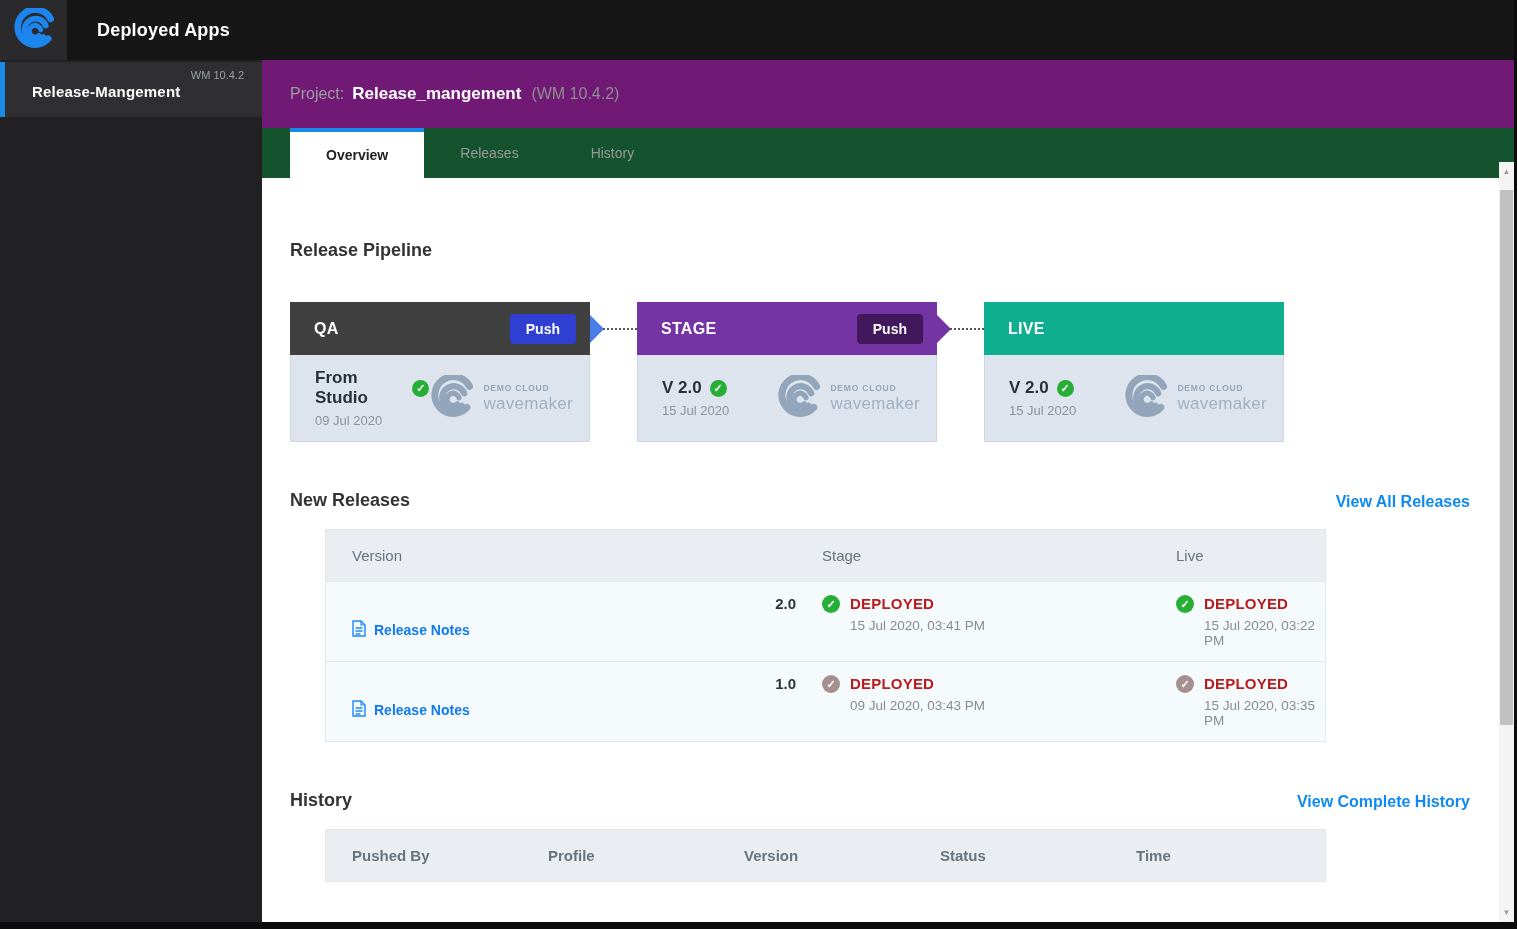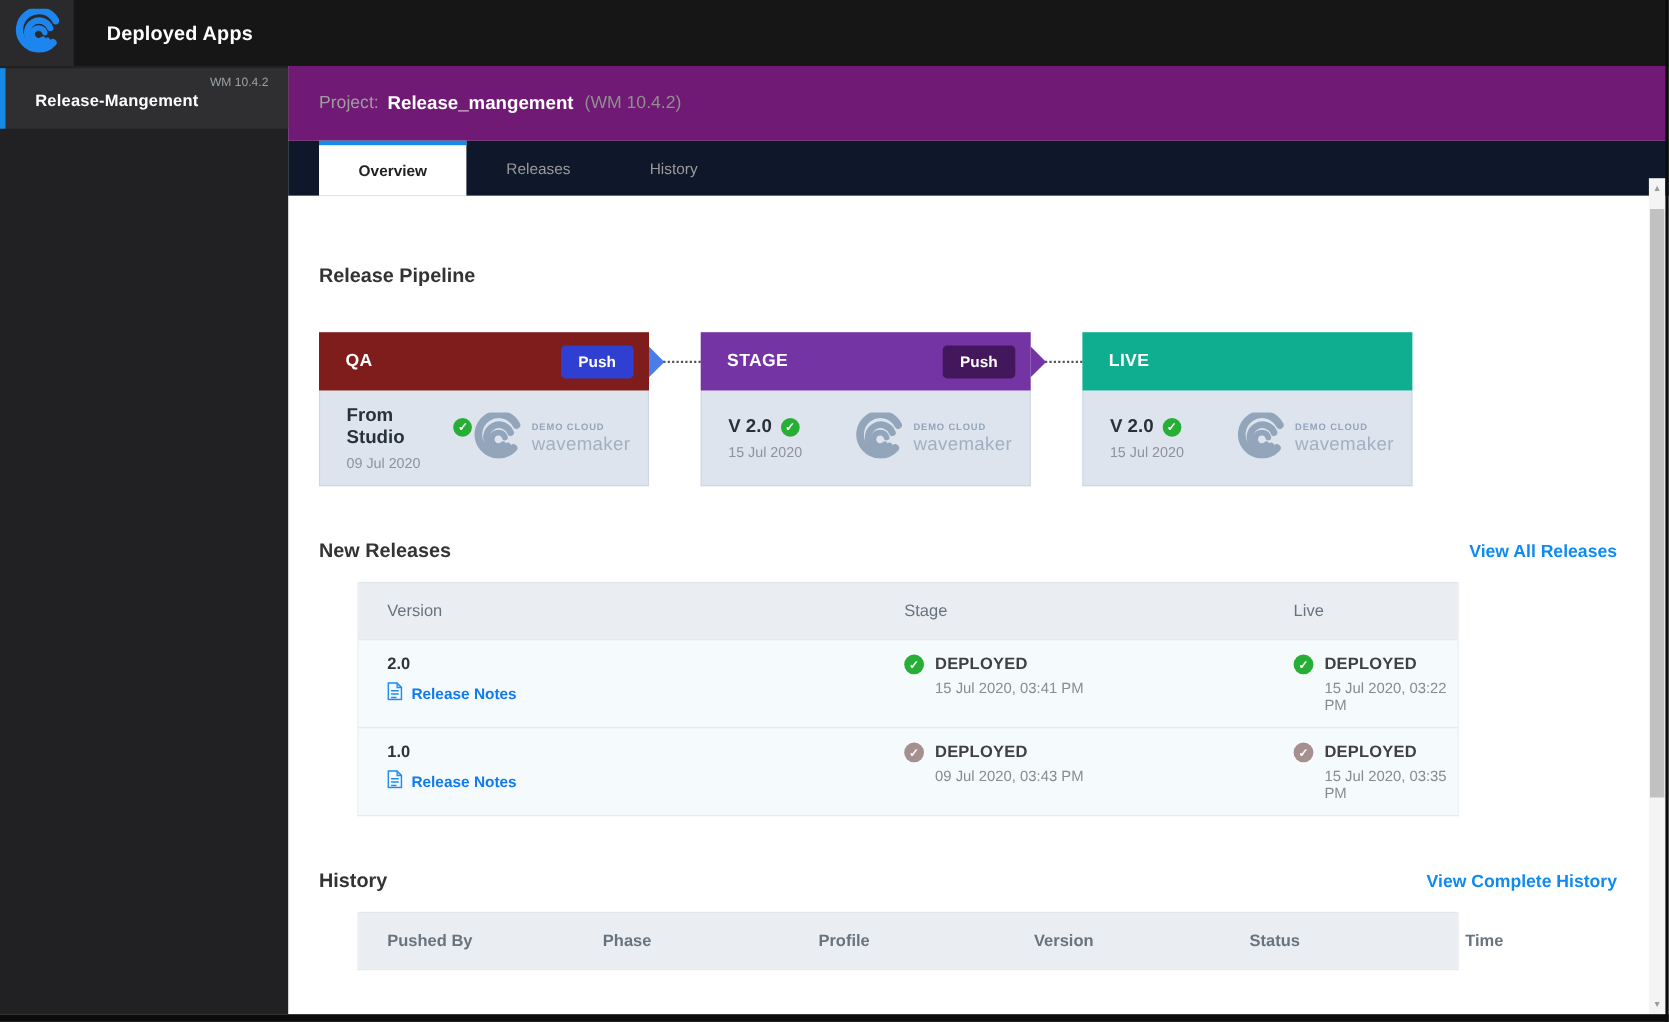--- a/index.html
+++ b/index.html
@@ -24,41 +24,41 @@
   .side-item-ver { position:absolute; right:18px; top:7px; color:#9aa0a6; font-size:11px; }
 
   
   .main { position:absolute; left:262px; top:60px; width:1255px; height:862px; }
   .proj-header { height:68px; background:#701a75; display:flex; align-items:center;
     padding-left:28px; font-size:16px; }
   .proj-label { color:#9e9e9e; margin-right:8px; }
   .proj-name  { color:#ffffff; font-weight:700; margin-right:10px; font-size:17px; }
   .proj-ver   { color:#8f8f8f; }
 
-  .tabbar { height:50px; background:#0f172a; display:flex; padding-left:28px; }
+  .tabbar { height:50px; background:#14532d; display:flex; padding-left:28px; }
   .tab { height:50px; display:flex; align-items:center; justify-content:center;
     padding:0 36px; font-size:14px; color:#9a9a9a; cursor:pointer; }
   .tab.active { background:#ffffff; color:#222; font-weight:700;
     border-top:4px solid #1789e6; padding-top:0; }
 
   .content { position:relative; height:760px; background:#ffffff;
     padding:0 47px 0 28px; overflow:hidden; }
 
   h2.sec { font-size:18px; font-weight:700; color:#333; }
   .sec-pipeline { margin-top:62px; }
   .sec-row { display:flex; justify-content:space-between; align-items:flex-end; margin-top:48px; }
   .view-link { color:#0f8af0; font-size:16px; font-weight:700; text-decoration:none; cursor:pointer; }
 
   
   .pipeline { display:flex; align-items:flex-start; margin-top:41px; }
   .pcard { width:300px; }
   .card-header { position:relative; height:53px; display:flex; align-items:center;
     padding:0 14px 0 24px; justify-content:space-between; }
   .card-header .stage-name { color:#fff; font-size:16px; font-weight:700; letter-spacing:.3px; }
-  .s-qa    .card-header { background:#7f1d1d; }
+  .s-qa    .card-header { background:#404040; }
   .s-stage .card-header { background:#7434a4; }
   .s-live  .card-header { background:#0fae90; }
   .push-btn { border:none; color:#fff; font-size:14px; font-weight:700;
     padding:7px 16px; border-radius:4px; cursor:pointer; font-family:inherit; }
   .s-qa    .push-btn { background:#2f3fd1; }
   .s-stage .push-btn { background:#43175c; }
   .hdr-arrow { position:absolute; right:-14px; top:50%; margin-top:-14px; width:0; height:0;
     border-top:14px solid transparent; border-bottom:14px solid transparent; }
   .s-qa    .hdr-arrow { border-left:14px solid #4a7de9; }
   .s-stage .hdr-arrow { border-left:14px solid #7434a4; }
@@ -86,25 +86,25 @@
 
   
   .tbl { width:1001px; border:1px solid #e3e7ec; border-top:none;margin-left:35px; }
   .tbl-head { display:grid; background:#eaeef3; border-top:1px solid #e3e7ec; }
   .t1 .tbl-head, .t1 .tbl-row { grid-template-columns:470px 354px 1fr; }
   .t2 .tbl-head { grid-template-columns:repeat(6,196px);font-weight:bold; }
   .tbl-head > div { padding:17px 0 17px 26px; color:#68737d; font-size:15px; }
   .tbl-row { display:grid; background:#f5fafd; border-top:1px solid #e3e7ec;
     min-height:75px; }
   .tbl-row > div { padding:13px 0 13px 26px; }
-  .ver-cell .v { font-size:15px; font-weight:700; color:#333; }
+  .ver-cell .v { font-size:15px; font-weight:700; color:#333;text-align:right; }
   .notes { display:flex; align-items:center; gap:8px; margin-top:8px; cursor:pointer; }
   .notes span { color:#107af0; font-size:14px; font-weight:700; }
   .dep-cell { display:flex; gap:10px; align-items:flex-start; }
-  .dep-status { font-size:15px; font-weight:700; color:#404040; letter-spacing:.2px; }
+  .dep-status { font-size:15px; font-weight:700; color:#b91c1c; letter-spacing:.2px; }
   .dep-time { font-size:13.5px; color:#8b8b8b; margin-top:6px; }
 
   .tbl2-wrap { margin-top:18px; }
   .t1 { margin-top:18px; }
 
   
   .vscroll { position:absolute; right:3px; top:162px; width:15px; height:760px;
     background:#f4f4f4; z-index:6; }
   .vs-arrow { position:absolute; left:0; width:15px; height:15px; color:#9b9b9b;
     font-size:8px; display:flex; align-items:center; justify-content:center; cursor:pointer; }
@@ -325,21 +325,20 @@
     </div>
 
     <div class="sec-row">
       <h2 class="sec">History</h2>
       <a class="view-link">View Complete History</a>
     </div>
 
     <div class="tbl t2 tbl2-wrap">
       <div class="tbl-head">
         <div>Pushed By</div>
-        <div>Phase</div>
         <div>Profile</div>
         <div>Version</div>
         <div>Status</div>
         <div>Time</div>
       </div>
     </div>
 
   </div>
 </div>
 

